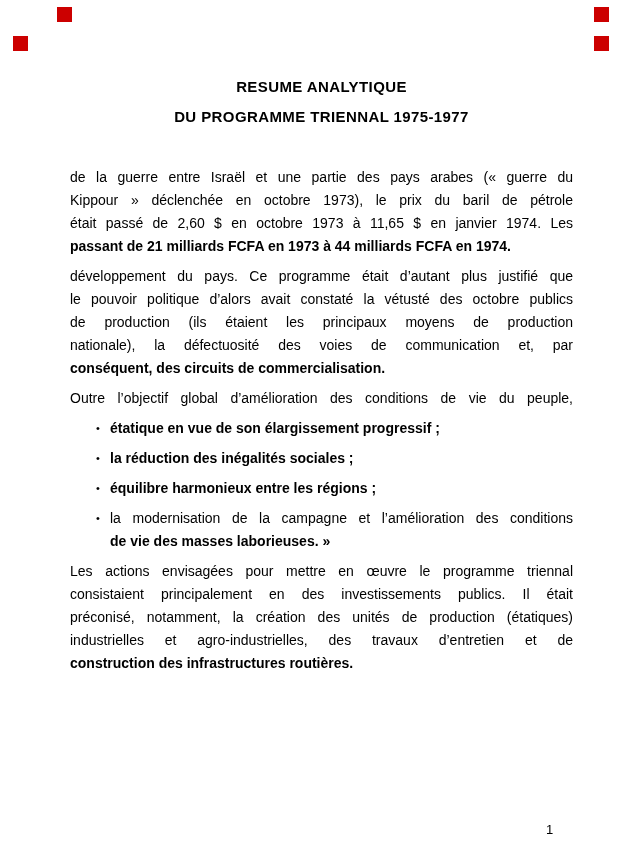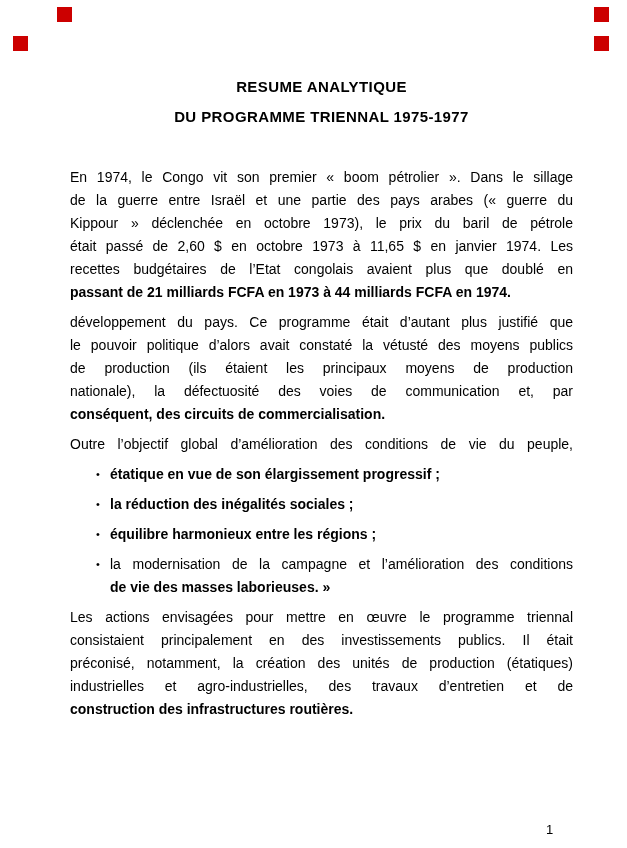--- a/index.html
+++ b/index.html
@@ -57,30 +57,28 @@
 <div class="page">
   <div class="doc">
 
     <div class="title-block">
       <div class="title-line">RESUME ANALYTIQUE</div>
       <div class="title-line">DU PROGRAMME TRIENNAL 1975-1977</div>
     </div>
 
     <div class="content">
       <div class="para">
-          <div class="line">En 1974, le Congo vit son premier « boom pétrolier ». Dans le sillage</div>
           <div class="line">de la guerre entre Israël et une partie des pays arabes (« guerre du</div>
           <div class="line">Kippour » déclenchée en octobre 1973), le prix du baril de pétrole</div>
           <div class="line">était passé de 2,60 $ en octobre 1973 à 11,65 $ en janvier 1974. Les</div>
-          <div class="line">recettes budgétaires de l’Etat congolais avaient plus que doublé en</div>
           <div class="line last">passant de 21 milliards FCFA en 1973 à 44 milliards FCFA en 1974.</div>
         </div>
       <div class="para">
           <div class="line">développement du pays. Ce programme était d’autant plus justifié que</div>
-          <div class="line">le pouvoir politique d’alors avait constaté la vétusté des moyens publics</div>
+          <div class="line">le pouvoir politique d’alors avait constaté la vétusté des octobre publics</div>
           <div class="line">de production (ils étaient les principaux moyens de production</div>
           <div class="line">nationale), la défectuosité des voies de communication et, par</div>
           <div class="line last">conséquent, des circuits de commercialisation.</div>
         </div>
       <div class="para">
           <div class="line">Outre l’objectif global d’amélioration des conditions de vie du peuple,</div>
         </div>
 
       <ul class="bullets">
         <li class="bullet-item">

